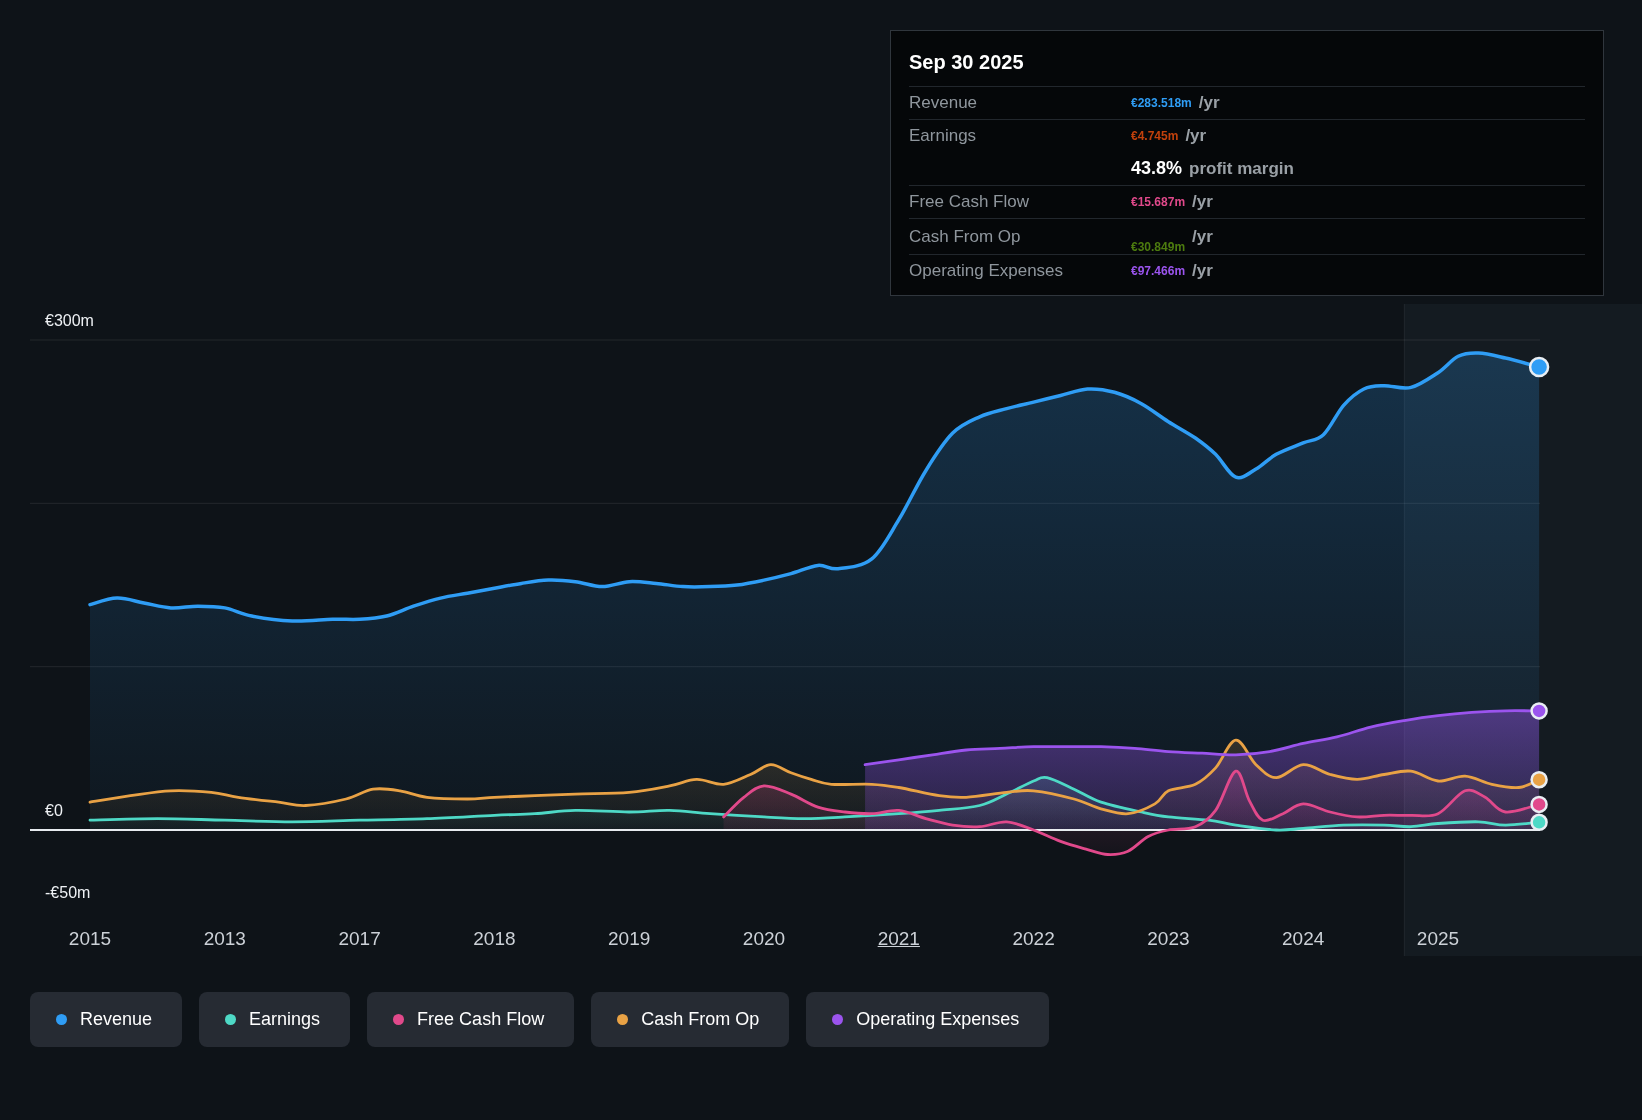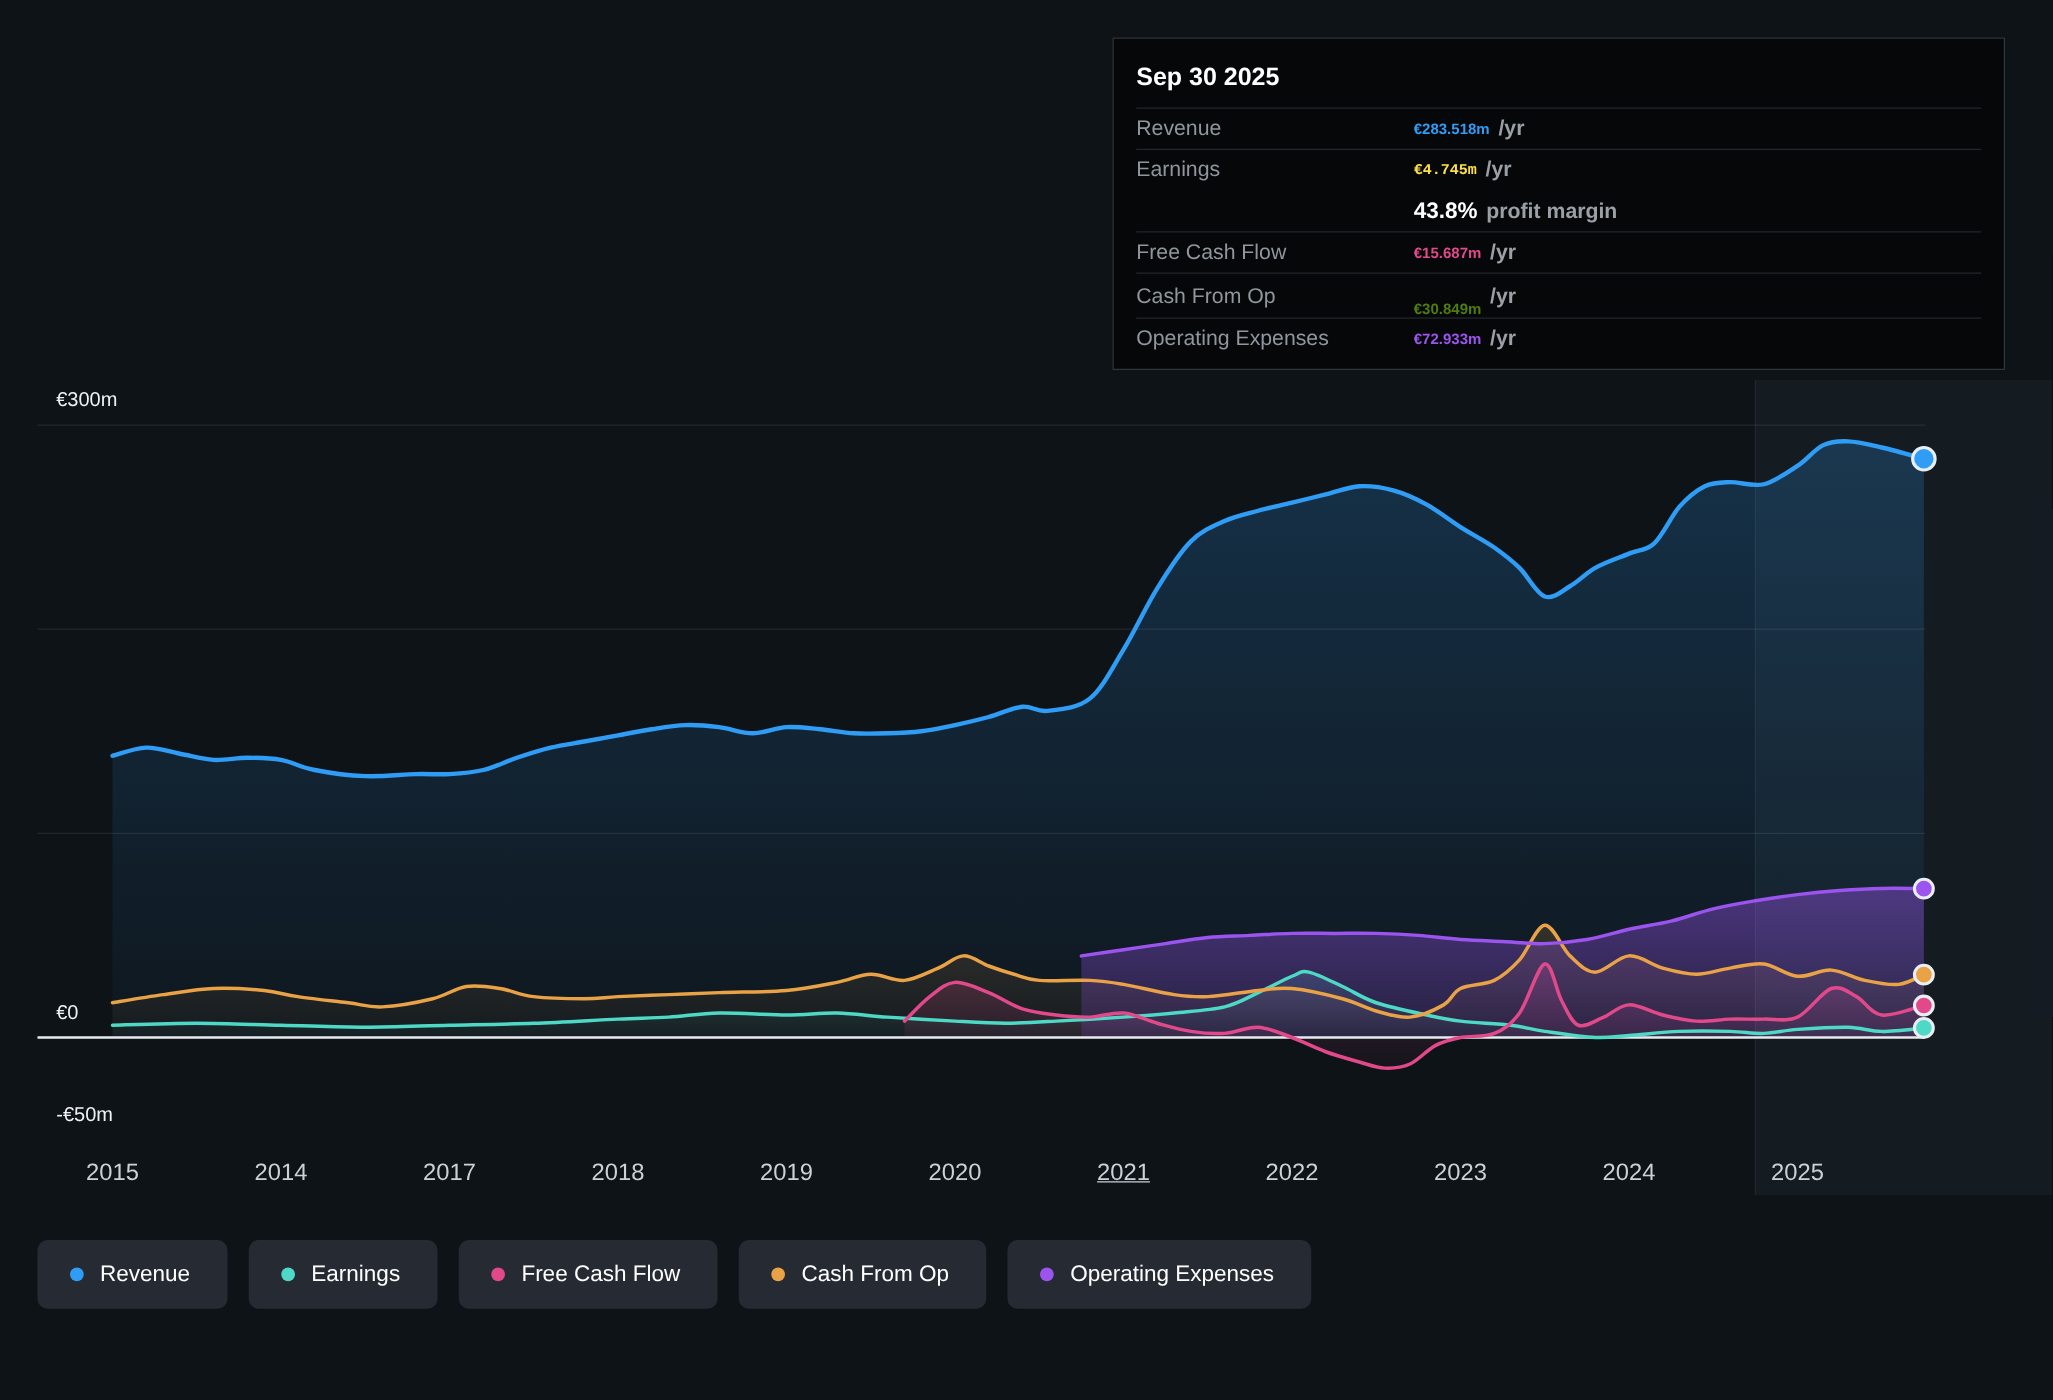--- a/index.html
+++ b/index.html
@@ -41,21 +41,21 @@
 
     <div class="tt-row">
       <span class="tt-label">Revenue</span>
       <span class="tt-value" style="color: rgb(47, 157, 245);">
         <span>€283.518m</span></span>
         <span class="yr">/yr</span>
     </div>
 
     <div class="tt-row">
       <span class="tt-label">Earnings</span>
-      <span class="tt-value" style="color: #fde047; font-family: Liberation Mono, monospace;">
+      <span class="tt-value" style="color: #c2410c;">
         <span>€4.745m</span></span>
         <span class="yr">/yr</span>
     </div>
 
     <div class="tt-row no-border">
       <span class="tt-label"></span>
       <span class="white-val">43.8%</span>
       <span class="yr">profit margin</span>
     </div>
 
@@ -69,21 +69,21 @@
     <div class="tt-row">
       <span class="tt-label">Cash From Op</span>
       <span class="tt-value" style="color: #4d7c0f; margin-top: 21px;">
         <span>€30.849m</span></span>
         <span class="yr">/yr</span>
     </div>
 
     <div class="tt-row">
       <span class="tt-label">Operating Expenses</span>
       <span class="tt-value" style="color: rgb(155, 84, 238);">
-        <span>€72.933m</span></span>
+        <span>€97.466m</span></span>
         <span class="yr">/yr</span>
     </div>
   </div>
 
   <div class="chart-area">
     <svg id="chart-svg" width="1642" height="660" viewBox="0 0 1642 660">
         <defs>
           <linearGradient id="grad-revenue" x1="0" y1="0" x2="0" y2="1">
             <stop offset="0%" stop-color="#2f9df5" stop-opacity="0.22"></stop>
             <stop offset="100%" stop-color="#2f9df5" stop-opacity="0.03"></stop>
@@ -124,21 +124,21 @@
         <circle cx="1539.1" cy="67.0" r="9" fill="#2f9df5" stroke="#e9eef3" stroke-width="2.5"></circle>
         <circle cx="1539.1" cy="522.3" r="7.5" fill="#4ed9c6" stroke="#e9eef3" stroke-width="2.5"></circle>
         <circle cx="1539.1" cy="479.7" r="7.5" fill="#e9a245" stroke="#e9eef3" stroke-width="2.5"></circle>
         <circle cx="1539.1" cy="504.4" r="7.5" fill="#e1498b" stroke="#e9eef3" stroke-width="2.5"></circle>
         <circle cx="1539.1" cy="410.9" r="7.5" fill="#9b54ee" stroke="#e9eef3" stroke-width="2.5"></circle>
       </svg>
   <div class="y-label" style="top: 12.01px;">€300m</div>
       <div class="y-label" style="top: 502px;">€0</div>
       <div class="y-label" style="top: 583.665px;">-€50m</div>
       <div class="x-label" style="left: 48px;">2015</div>
-      <div class="x-label" style="left: 182.8px;">2014</div>
+      <div class="x-label" style="left: 182.8px;">2013</div>
       <div class="x-label" style="left: 317.6px;">2017</div>
       <div class="x-label" style="left: 452.4px;">2018</div>
       <div class="x-label" style="left: 587.2px;">2019</div>
       <div class="x-label" style="left: 722px;">2020</div>
       <div class="x-label" style="left: 856.8px; text-decoration: underline;">2021</div>
       <div class="x-label" style="left: 991.6px;">2022</div>
       <div class="x-label" style="left: 1126.4px;">2023</div>
       <div class="x-label" style="left: 1261.2px;">2024</div>
       <div class="x-label" style="left: 1396px;">2025</div>
     </div>

